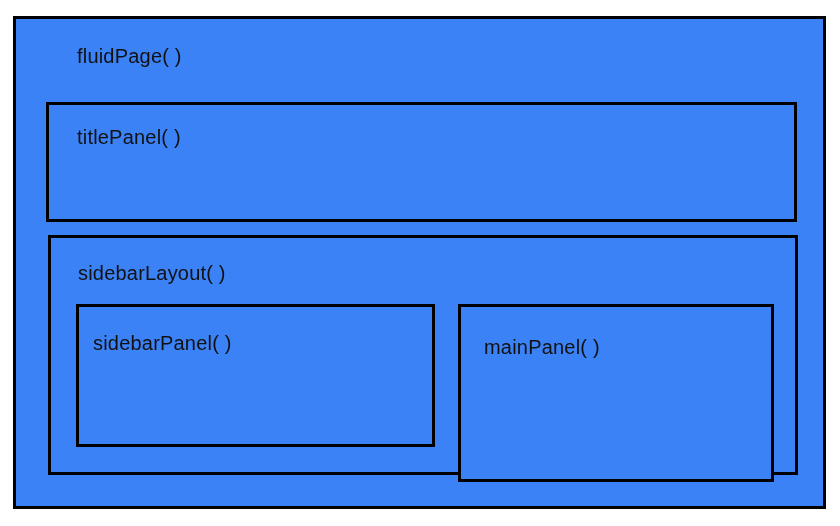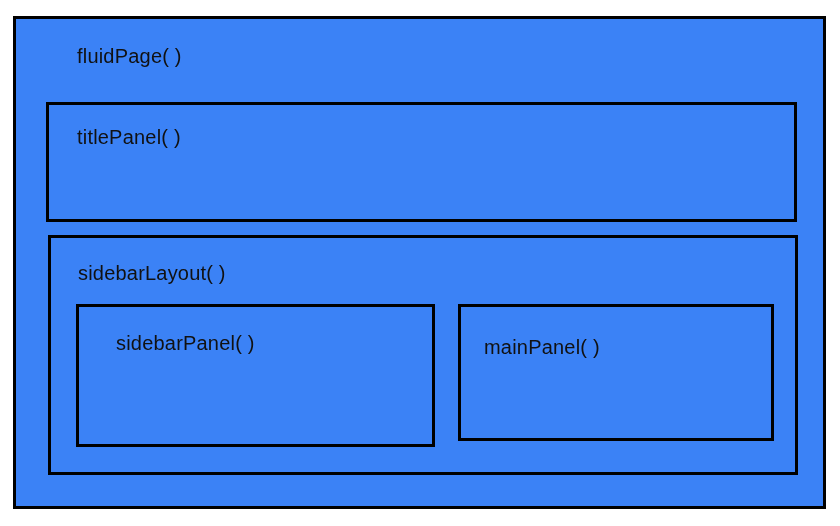--- a/index.html
+++ b/index.html
@@ -46,26 +46,26 @@
     left: 32px; top: 216px;
     width: 750px; height: 240px;
   }
   #sidebarLayout > .box-label { left: 27px; top: 23px; }
 
   
   #sidebarPanel {
     left: 25px; top: 66px;
     width: 359px; height: 143px;
   }
-  #sidebarPanel > .box-label { left: 14px; top: 24px; margin-left: 23px; }
+  #sidebarPanel > .box-label { left: 14px; top: 24px; }
 
   
   #mainPanel {
     left: 407px; top: 66px;
-    width: 316px; height: 137px; text-align: right;
+    width: 316px; height: 178px; text-align: right;
   }
   #mainPanel > .box-label { left: 23px; top: 28px; }
 </style>
 </head>
 <body>
 
 <div class="page">
 
   <div class="box" id="fluidPage">
     <span class="box-label">fluidPage( )</span>

